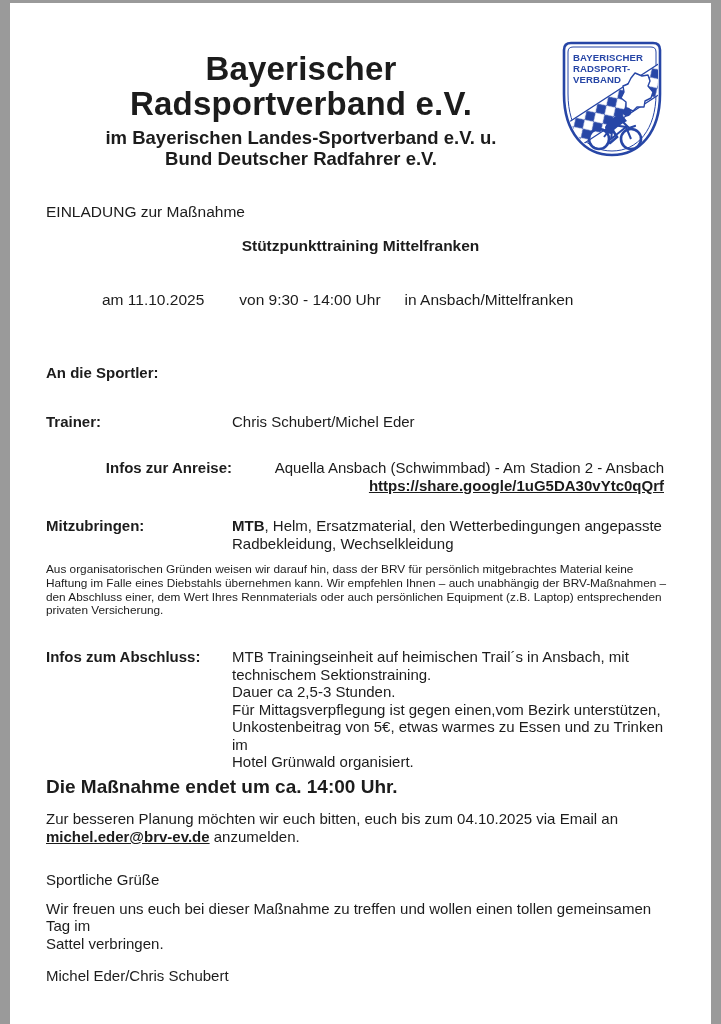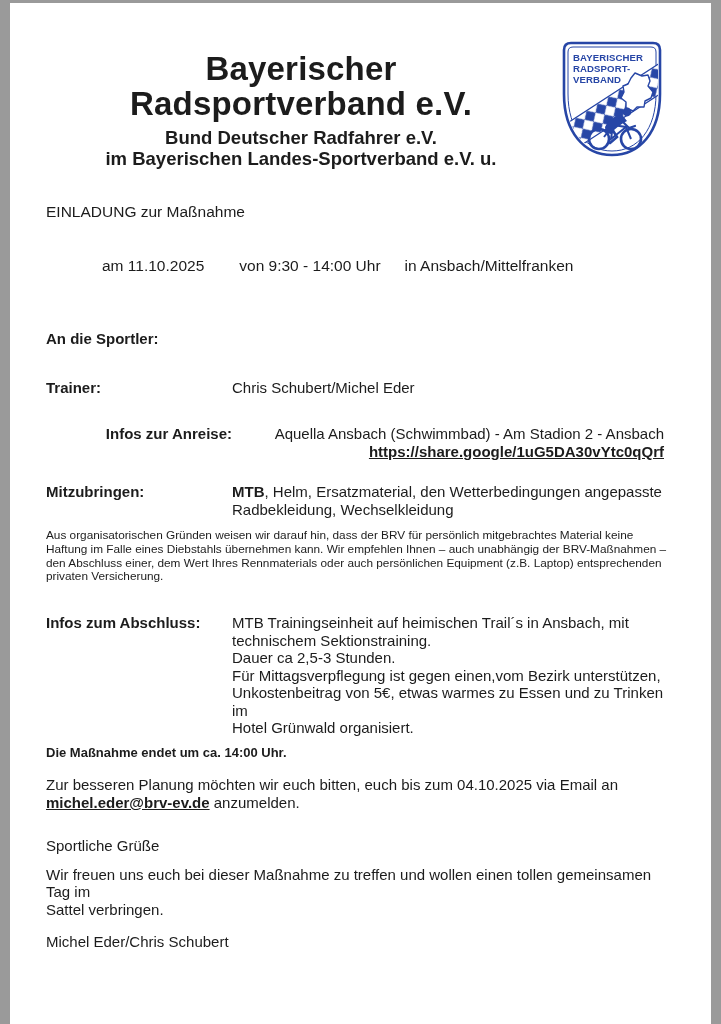--- a/index.html
+++ b/index.html
@@ -102,21 +102,21 @@
   .disclaimer {
     margin-top: 11px;
     width: 622px;
     font-size: 11.8px;
     line-height: 13.8px;
     white-space: pre-line;
   }
   
   .end-time {
     margin-top: 7px;
-    font-size: 13px;
+    font-size: 19px;
     font-weight: bold;
     line-height: 17.5px;
   }
   .para {
     font-size: 15px;
     line-height: 17.5px;
     width: 615px;
   }
   .para-registration { margin-top: 15px; }
   .para-farewell     { margin-top: 11px; }
@@ -125,22 +125,22 @@
 </style>
 </head>
 <body>
 
 <div class="page">
 
   <div class="header-text">
     <div class="title-line">Bayerischer</div>
     <div class="title-line">Radsportverband e.V.</div>
     <div class="subtitle">
+      <div>im Bayerischen Landes-Sportverband e.V. u.</div>
       <div>Bund Deutscher Radfahrer e.V.</div>
-      <div>im Bayerischen Landes-Sportverband e.V. u.</div>
     </div>
   </div>
 
   <div class="logo-wrap">
     <svg class="logo-svg" viewBox="0 0 104 121" width="104" height="121" aria-hidden="true">
       <defs>
         <clipPath id="shieldClip">
           <path d="M6,12 Q6,6 12,6 L92,6 Q98,6 98,12 L98,55 C98,92 79,114 52,114 C25,114 6,92 6,55 Z"></path>
         </clipPath>
         <pattern id="loz" width="13" height="13" patternUnits="userSpaceOnUse">
@@ -170,20 +170,21 @@
         <path d="M60,80 L69,89 L75,87" fill="none" stroke="currentColor" stroke-width="2.2" stroke-linecap="round"></path>
       </g>
 
       <text x="13" y="22">BAYERISCHER</text>
       <text x="13" y="33">RADSPORT-</text>
       <text x="13" y="44">VERBAND</text>
     </svg>
   </div>
 
   <div class="intro-line">EINLADUNG zur Maßnahme</div>
+  <div class="event-title">Stützpunkttraining Mittelfranken</div>
 
   <div class="date-row">
     <span class="gap1">am 11.10.2025</span><span class="gap2">von 9:30 - 14:00 Uhr</span><span>in Ansbach/Mittelfranken</span>
   </div>
 
   <div class="detail-row row-sportler">
     <div class="detail-label">An die Sportler:</div>
   </div>
 
   <div class="detail-row row-trainer">

